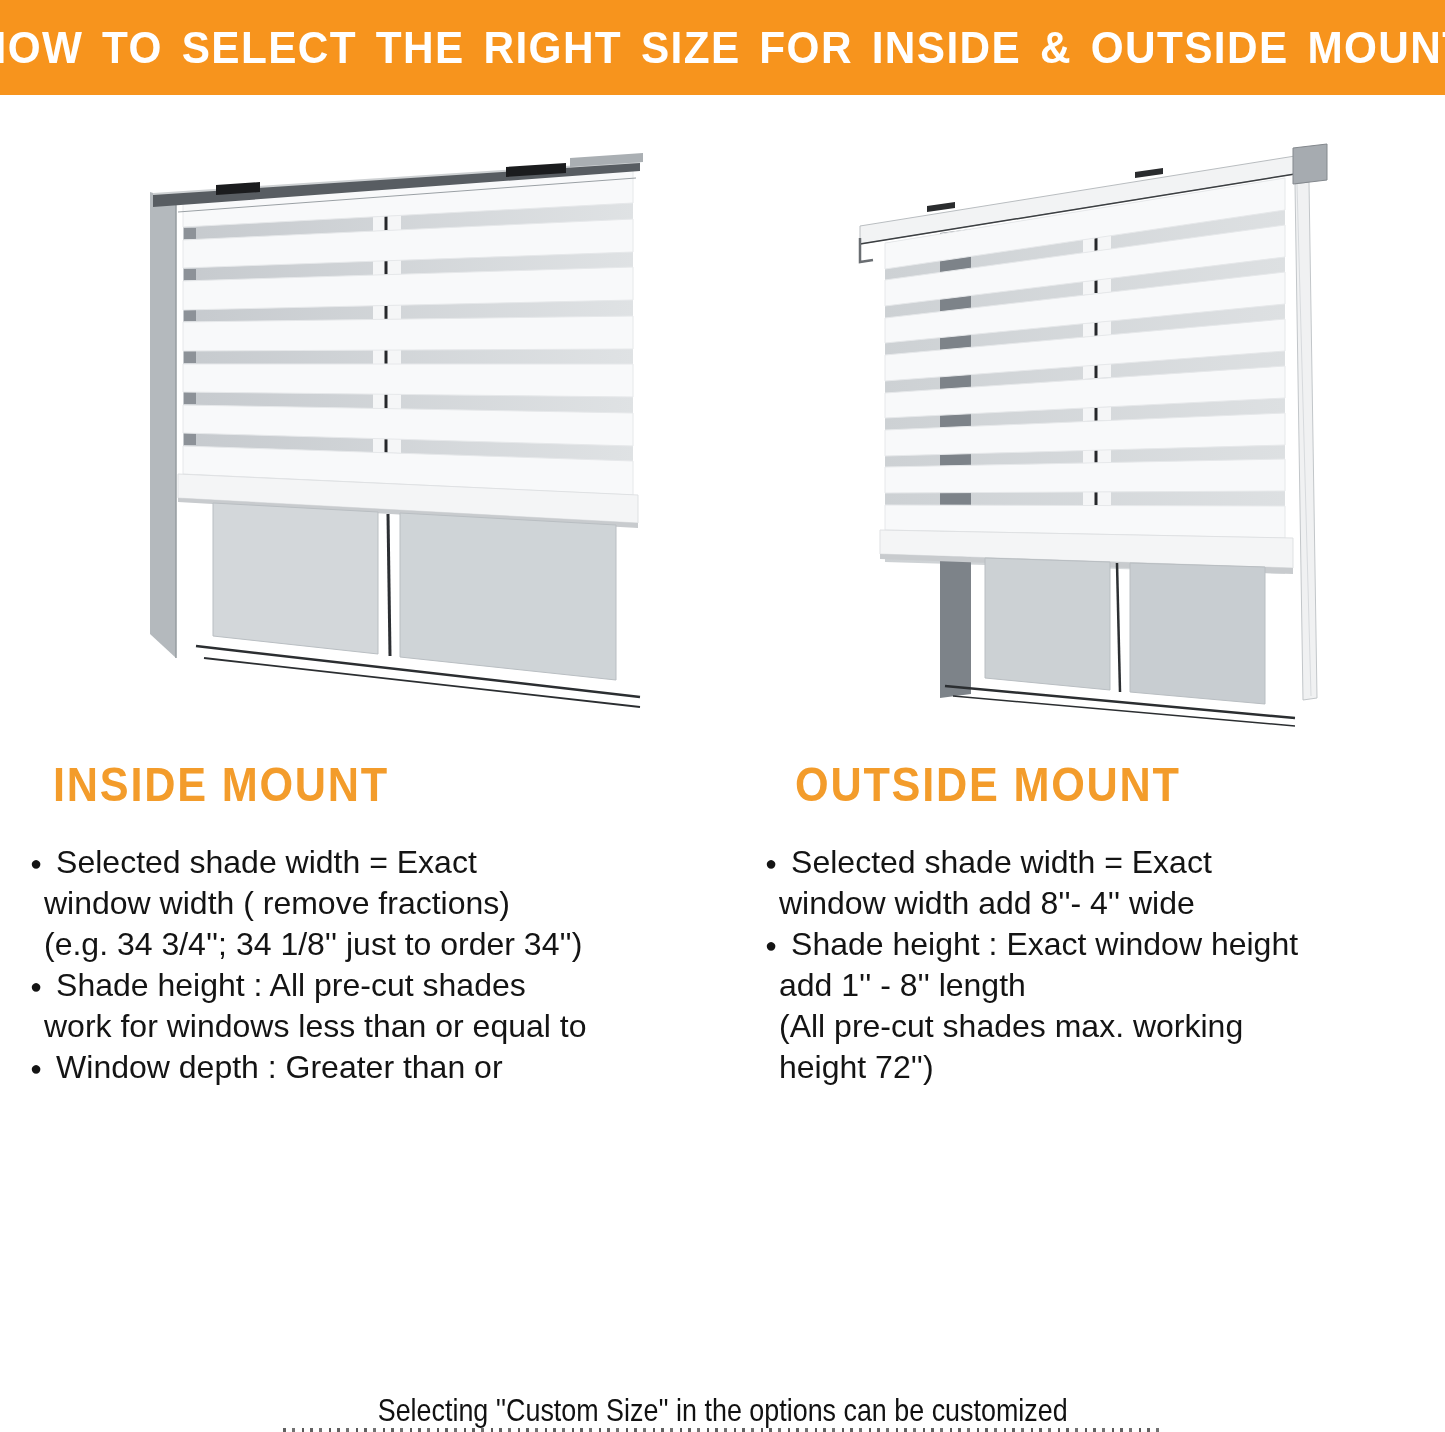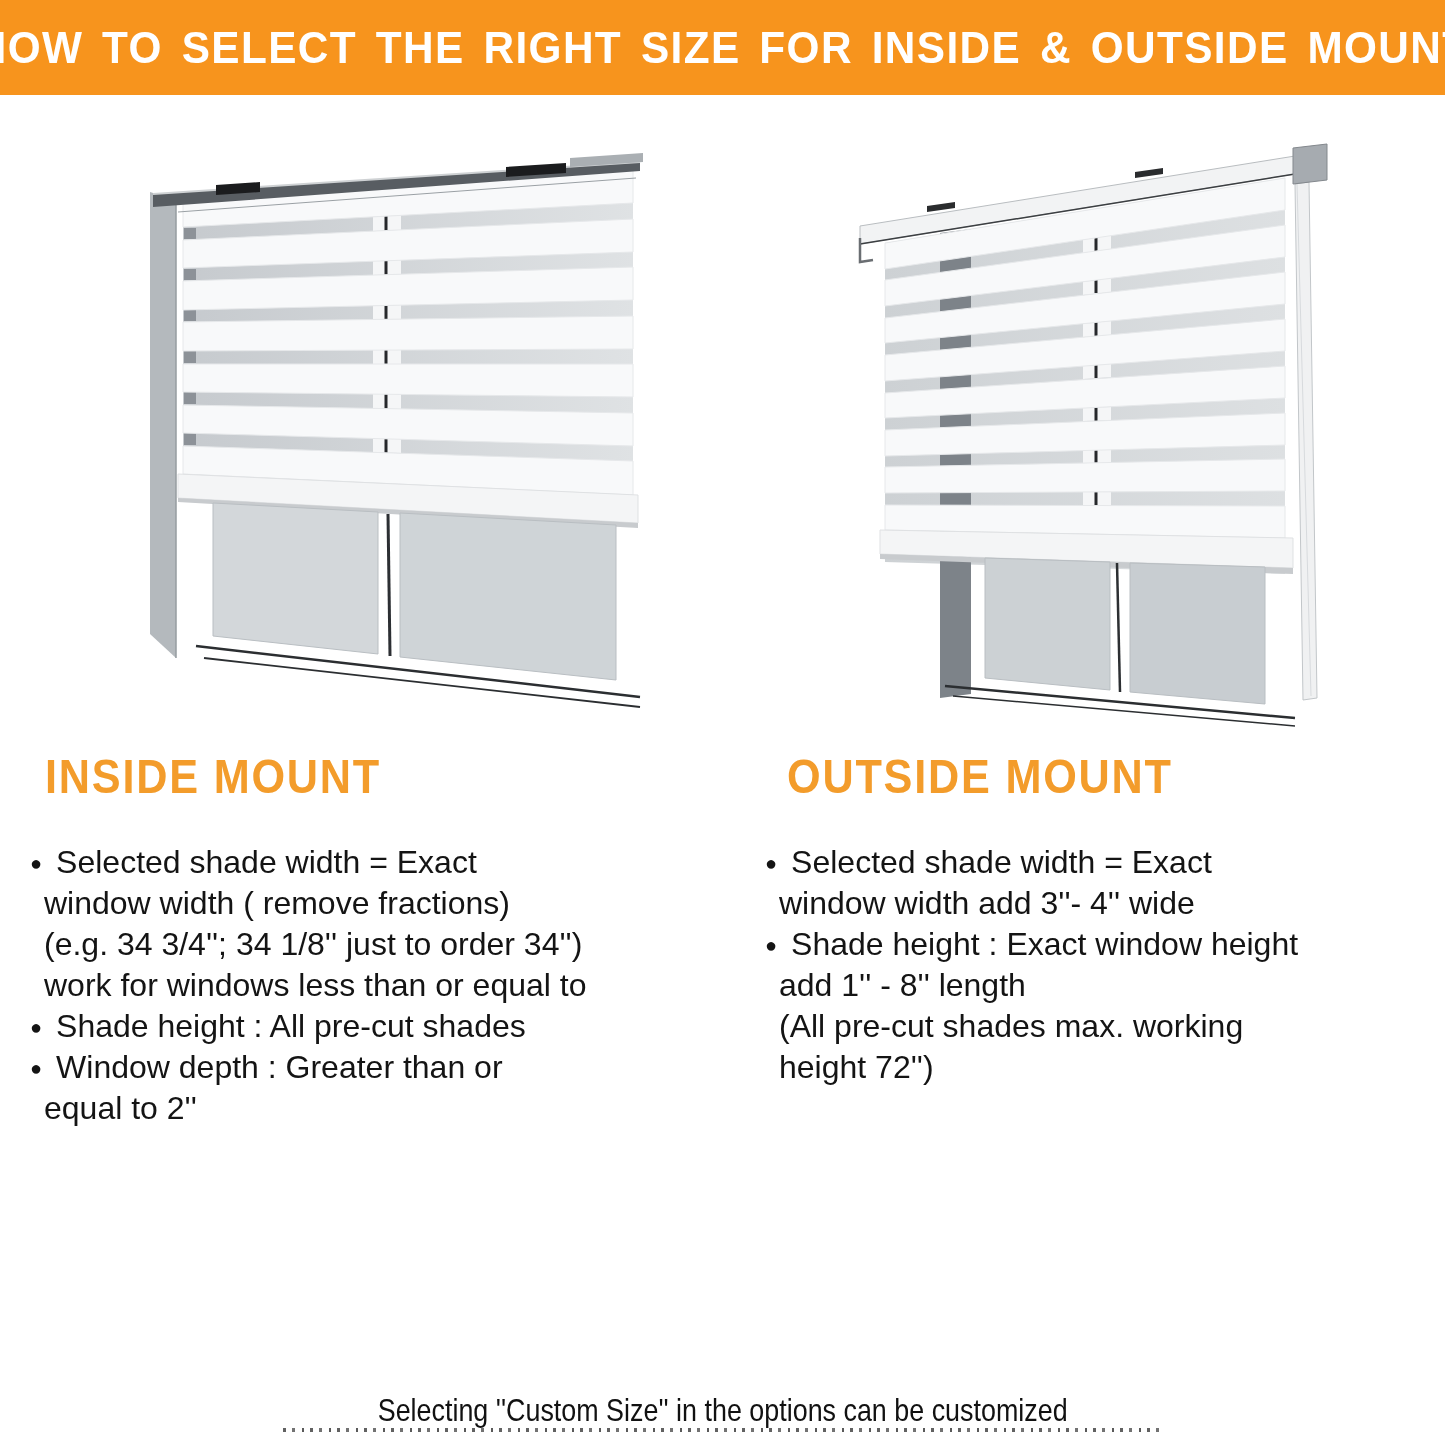--- a/index.html
+++ b/index.html
@@ -5,21 +5,21 @@
   html,body{margin:0;padding:0;background:#ffffff;}
   .page{position:relative;width:1445px;height:1432px;background:#ffffff;overflow:hidden;
         font-family:"Liberation Sans",sans-serif;}
   .banner{position:absolute;top:0;left:0;width:1445px;height:95px;background:#F7941D;
           display:flex;align-items:center;justify-content:center;}
   .banner-text{color:#ffffff;font-weight:bold;font-size:45px;letter-spacing:1.5px;word-spacing:6px;
                white-space:nowrap;transform:scaleX(.94);}
   .illus{position:absolute;}
   .illus-left{left:138px;top:150px;width:520px;height:572px;}
   .illus-right{left:845px;top:138px;width:500px;height:600px;}
-  .heading{position:absolute;margin:1px;color:#F39C2B;font-size:48px;font-weight:bold;white-space:nowrap;}
+  .heading{position:absolute;margin:9px;color:#F39C2B;font-size:48px;font-weight:bold;white-space:nowrap;}
   .heading-left{left:44px;top:748px;}
   .heading-right{left:786px;top:748px;}
   .heading-inner{display:inline-block;transform:scaleX(.9);transform-origin:0 50%;letter-spacing:2px;}
   .col{position:absolute;font-size:32px;color:#141414;line-height:40px;white-space:nowrap;}
   .col-left{left:30px;top:842px;}
   .col-right{left:765px;top:842px;}
   .bullet{font-size:20px;vertical-align:3px;margin-right:14px;}
   .footer{position:absolute;left:0;top:1392px;width:1445px;text-align:center;}
   .footer-inner{display:inline-block;font-size:32px;color:#111111;white-space:nowrap;transform:scaleX(.84);}
   .cutoff-line{position:absolute;left:283px;top:1428px;width:880px;height:4px;opacity:.8;
@@ -187,29 +187,28 @@
     <span class="heading-inner">INSIDE MOUNT</span>
   </h2>
   <h2 class="heading heading-right">
     <span class="heading-inner">OUTSIDE MOUNT</span>
   </h2>
 
   <div class="col col-left">
     <div class="line"><span class="bullet">●</span><span>Selected shade width = Exact</span></div>
     <div class="line"><span class="bullet"></span><span>window width ( remove fractions)</span></div>
     <div class="line"><span class="bullet"></span><span>(e.g. 34 3/4''; 34 1/8'' just to order 34'')</span></div>
+    <div class="line"><span class="bullet">●</span><span>Shade height : All pre-cut shades</span></div>
     <div class="line"><span class="bullet"></span><span>work for windows less than or equal to</span></div>
-    <div class="line"><span class="bullet">●</span><span>Shade height : All pre-cut shades</span></div>
     <div class="line"><span class="bullet">●</span><span>Window depth : Greater than or</span></div>
-    <div class="line"><span class="bullet"></span><span>equal to 2''</span></div>
   </div>
 
   <div class="col col-right">
     <div class="line"><span class="bullet">●</span><span>Selected shade width = Exact</span></div>
-    <div class="line"><span class="bullet"></span><span>window width add 3''- 4'' wide</span></div>
+    <div class="line"><span class="bullet"></span><span>window width add 8''- 4'' wide</span></div>
     <div class="line"><span class="bullet">●</span><span>Shade height : Exact window height</span></div>
     <div class="line"><span class="bullet"></span><span>add 1'' - 8'' length</span></div>
     <div class="line"><span class="bullet"></span><span>(All pre-cut shades max. working</span></div>
     <div class="line"><span class="bullet"></span><span>height 72'')</span></div>
   </div>
 
   <div class="footer">
     <span class="footer-inner">Selecting ''Custom Size'' in the options can be customized</span>
   </div>
 

